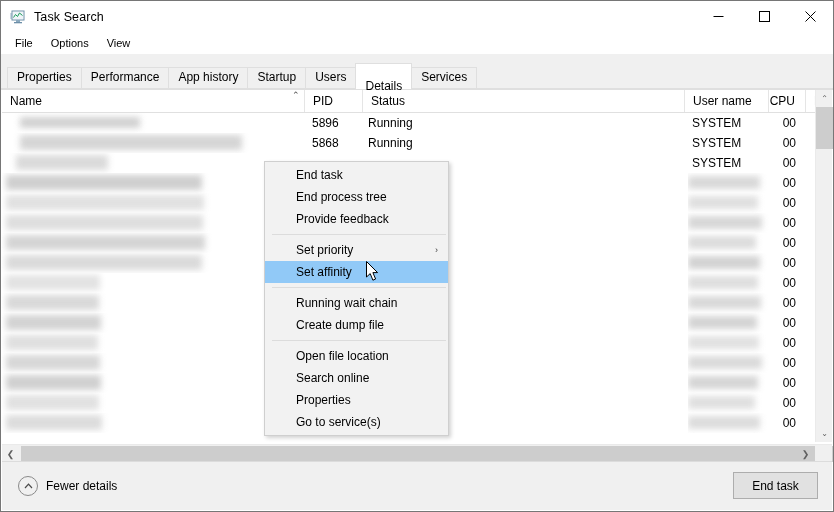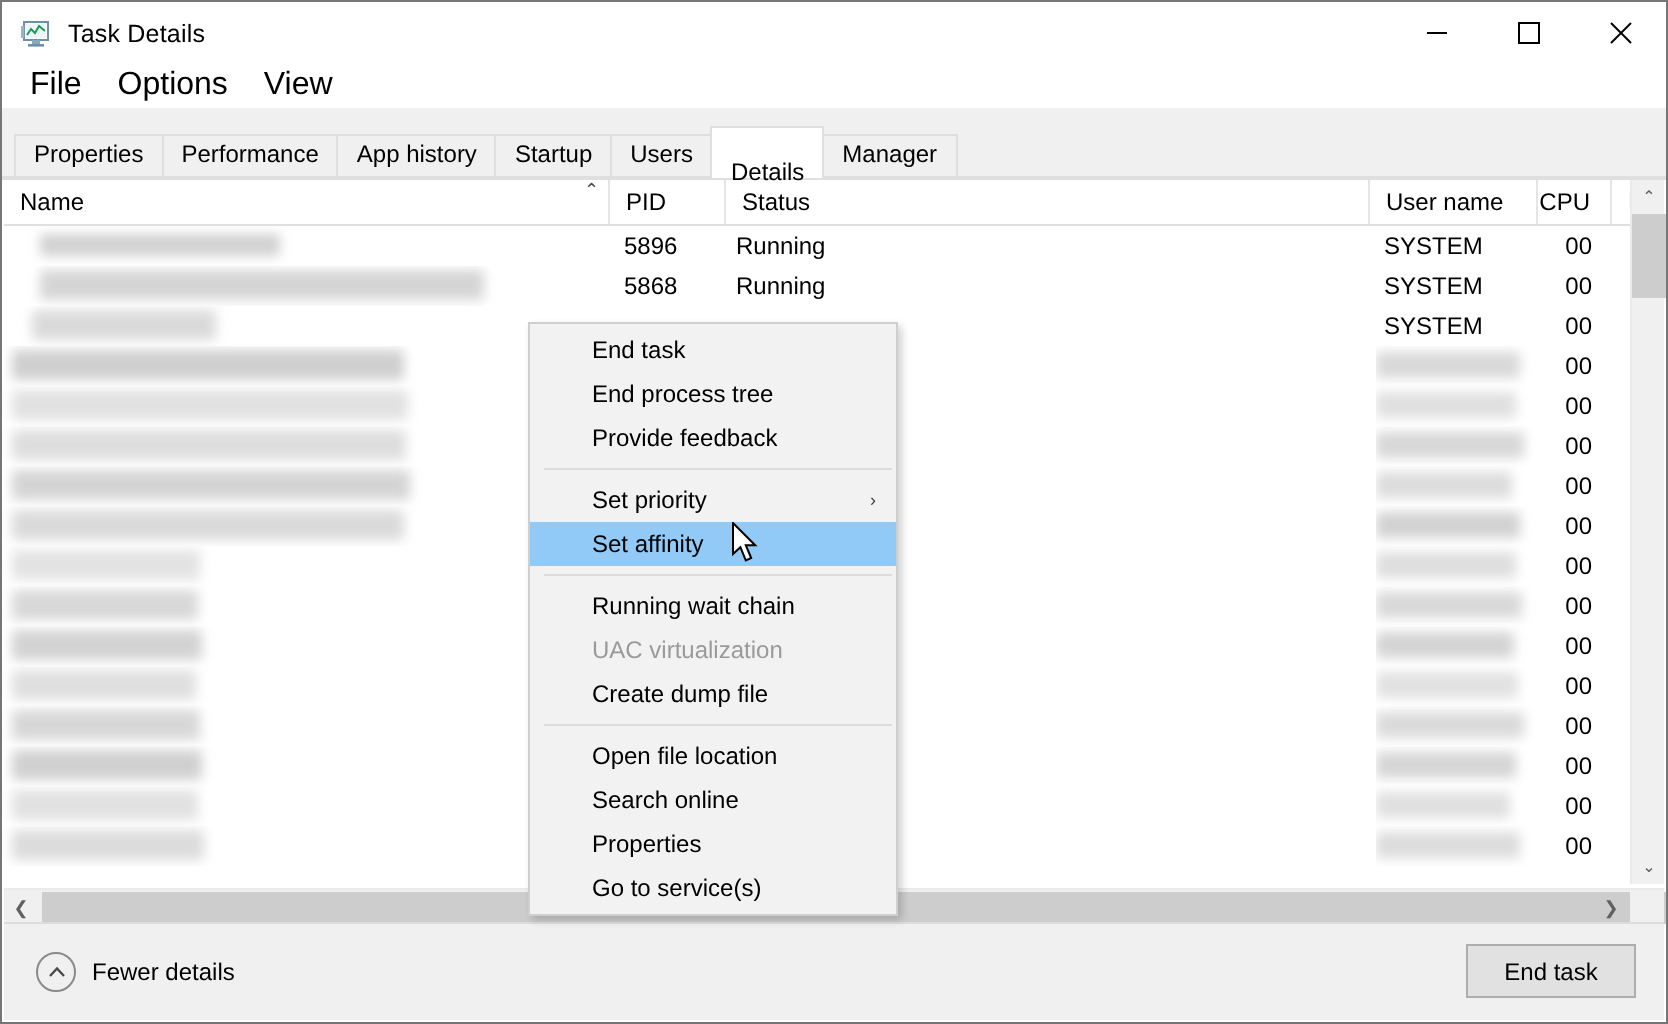--- a/index.html
+++ b/index.html
@@ -45,21 +45,21 @@
   .cap-btn svg { display: block; }
 
   
   .menubar {
     position: absolute; left: 0; top: 31px;
     width: 832px; height: 22px;
     display: flex; align-items: center;
     background: #ffffff;
   }
   .menubar .mi {
-    font-size: 16px; color: #000;
+    font-size: 11px; color: #000;
     padding: 2px 8px; margin-left: 2px;
   }
   .menubar .mi:first-child { margin-left: 6px; }
 
   
   .tabstrip {
     position: absolute; left: 0; top: 53px;
     width: 832px; height: 36px;
     background: #f0f0f0;
     border-bottom: 1px solid #dfdfdf;
@@ -269,21 +269,21 @@
     <span class="title-icon">
       <svg width="16" height="16" viewBox="0 0 16 16">
         <rect x="2" y="2" width="12" height="9" fill="#ffffff" stroke="#6d8fa8" stroke-width="1"></rect>
         <rect x="3" y="3" width="10" height="7" fill="#eef4f8"></rect>
         <polyline points="3.5,8.5 5.5,5.5 7.5,7.5 9.5,4 12.5,6.5" fill="none" stroke="#1a9c5a" stroke-width="1"></polyline>
         <rect x="6" y="11" width="4" height="2" fill="#8aa8bd"></rect>
         <rect x="4" y="13" width="8" height="1.3" fill="#6d8fa8"></rect>
         <rect x="0.5" y="4" width="1.6" height="6" fill="#9ab4c6"></rect>
       </svg>
     </span>
-    <span class="title-text">Task Details</span>
+    <span class="title-text">Task Search</span>
 
     <div class="caption-buttons">
       <div class="cap-btn">
         <svg width="11" height="11" viewBox="0 0 11 11">
             <line x1="0.5" y1="5.5" x2="10.5" y2="5.5" stroke="#000" stroke-width="1"></line>
           </svg>
       </div>
       <div class="cap-btn">
         <svg width="11" height="11" viewBox="0 0 11 11">
             <rect x="0.5" y="0.5" width="10" height="10" fill="none" stroke="#000" stroke-width="1"></rect>
@@ -305,21 +305,21 @@
   </div>
 
   <div class="tabstrip">
     <div class="tabs">
       <div class="tab">Properties</div>
       <div class="tab">Performance</div>
       <div class="tab">App history</div>
       <div class="tab">Startup</div>
       <div class="tab">Users</div>
       <div class="tab active">Details</div>
-      <div class="tab">Manager</div>
+      <div class="tab">Services</div>
     </div>
   </div>
 
   <div class="listview">
 
     <div class="colheader">
       <div class="col" style="left:0px; width:303px;">
         <span>Name</span>
         <span class="sort-caret" style="left:290px;">⌃</span>
       </div>
@@ -525,21 +525,20 @@
     <div class="ctx-item">End process tree</div>
     <div class="ctx-item">Provide feedback</div>
     <div class="ctx-sep"></div>
     <div class="ctx-item">
       <span>Set priority</span>
       <span class="ctx-arrow">›</span>
     </div>
     <div class="ctx-item highlight">Set affinity</div>
     <div class="ctx-sep"></div>
     <div class="ctx-item">Running wait chain</div>
-    <div class="ctx-item disabled">UAC virtualization</div>
     <div class="ctx-item">Create dump file</div>
     <div class="ctx-sep"></div>
     <div class="ctx-item">Open file location</div>
     <div class="ctx-item">Search online</div>
     <div class="ctx-item">Properties</div>
     <div class="ctx-item">Go to service(s)</div>
   </div>
 
   <div class="cursor">
     <svg width="14" height="21" viewBox="0 0 14 21">

